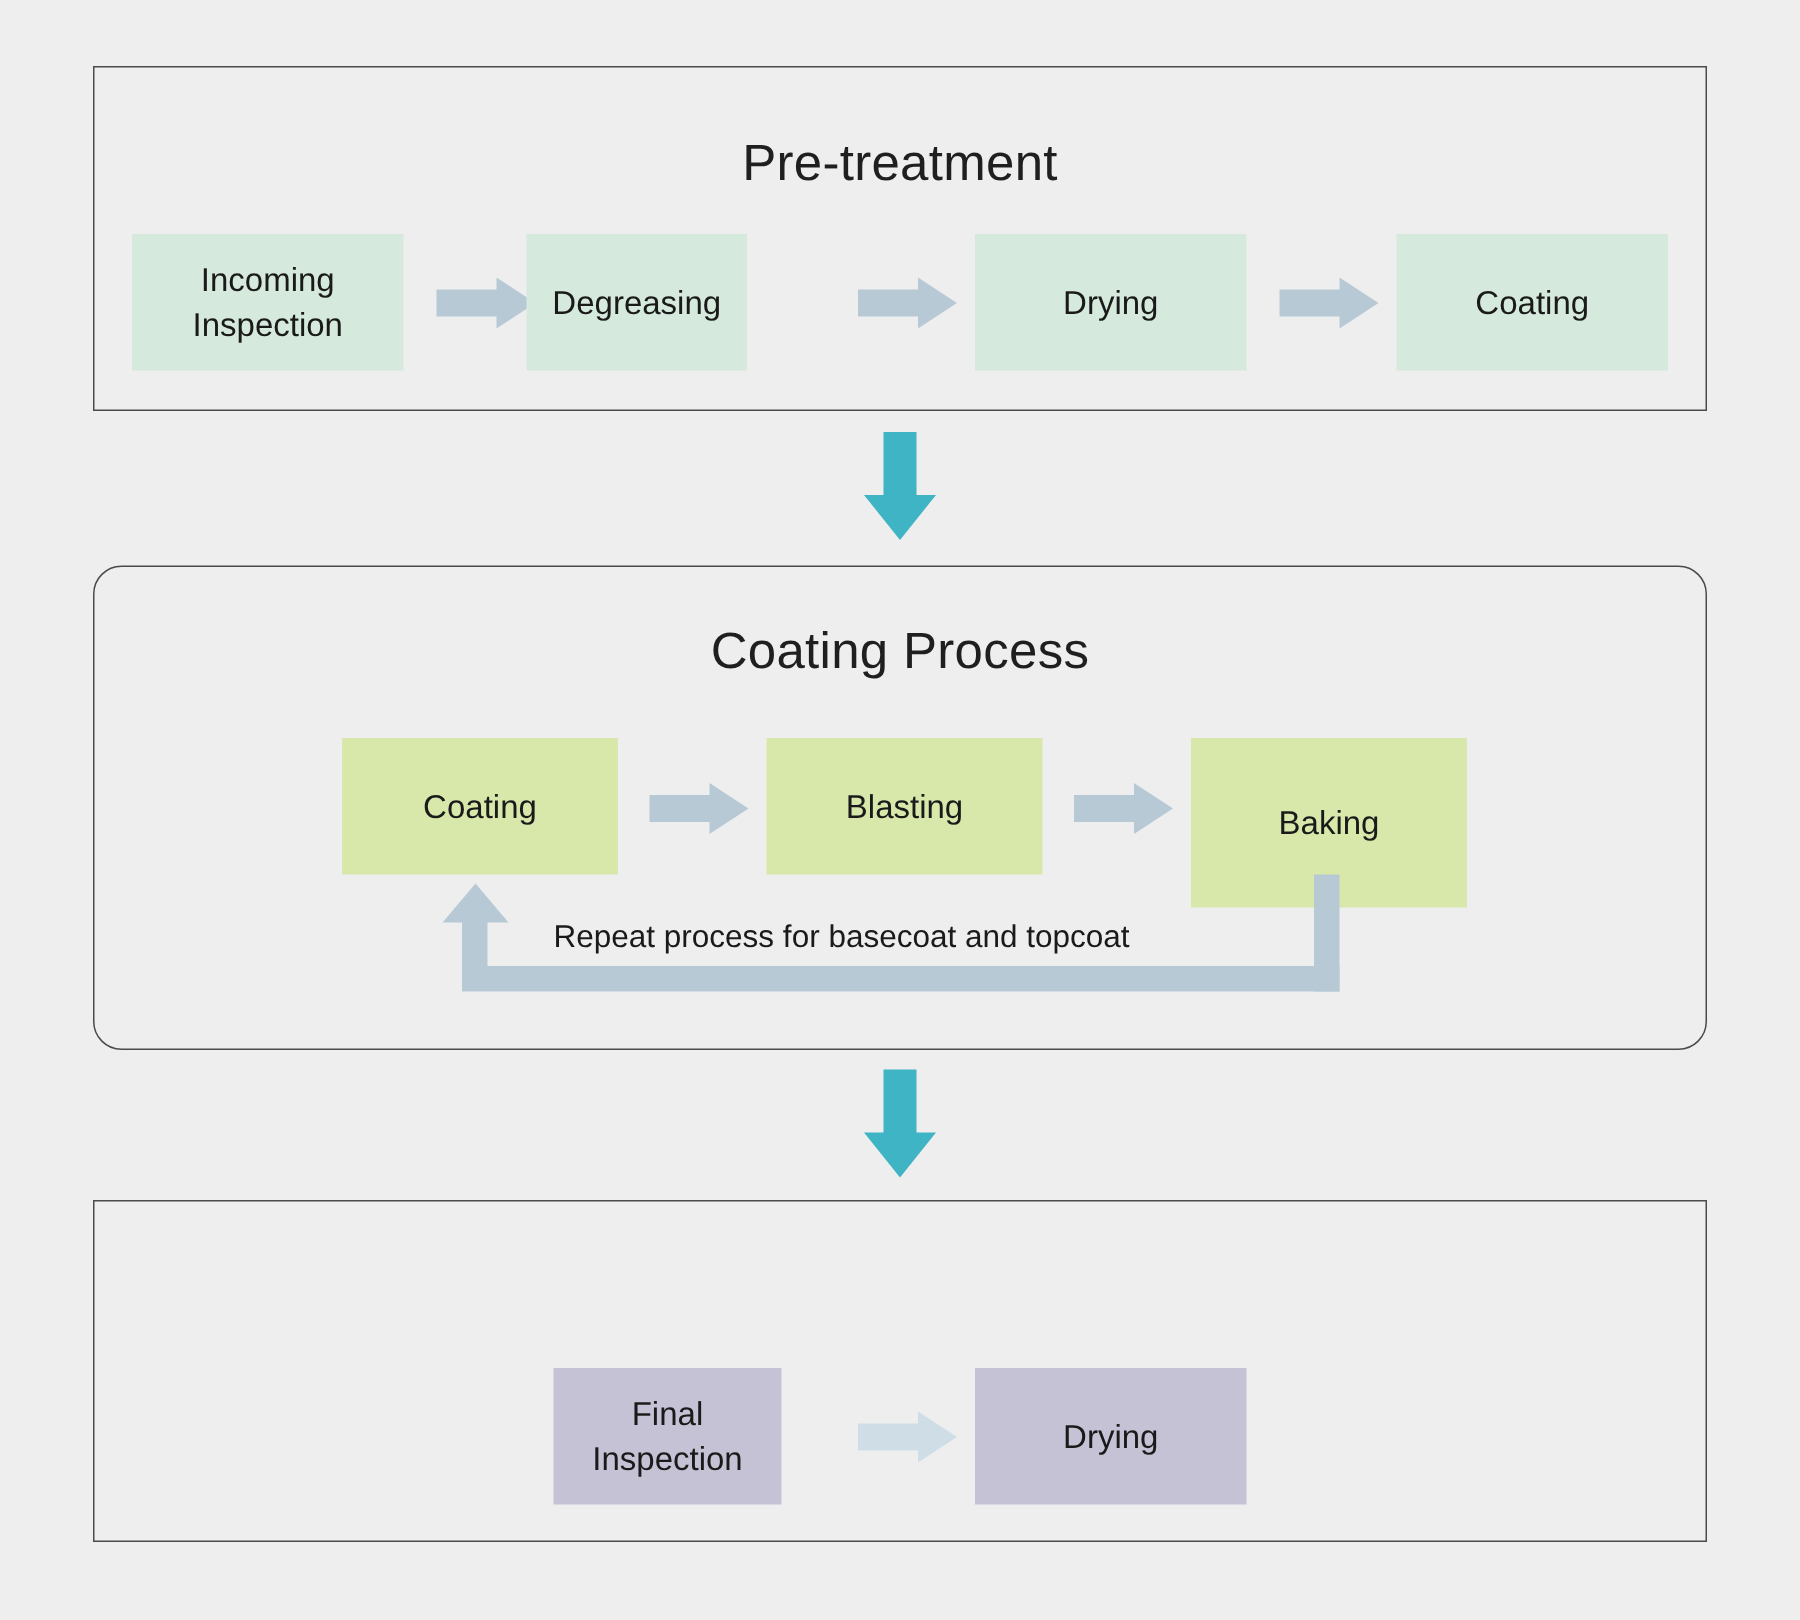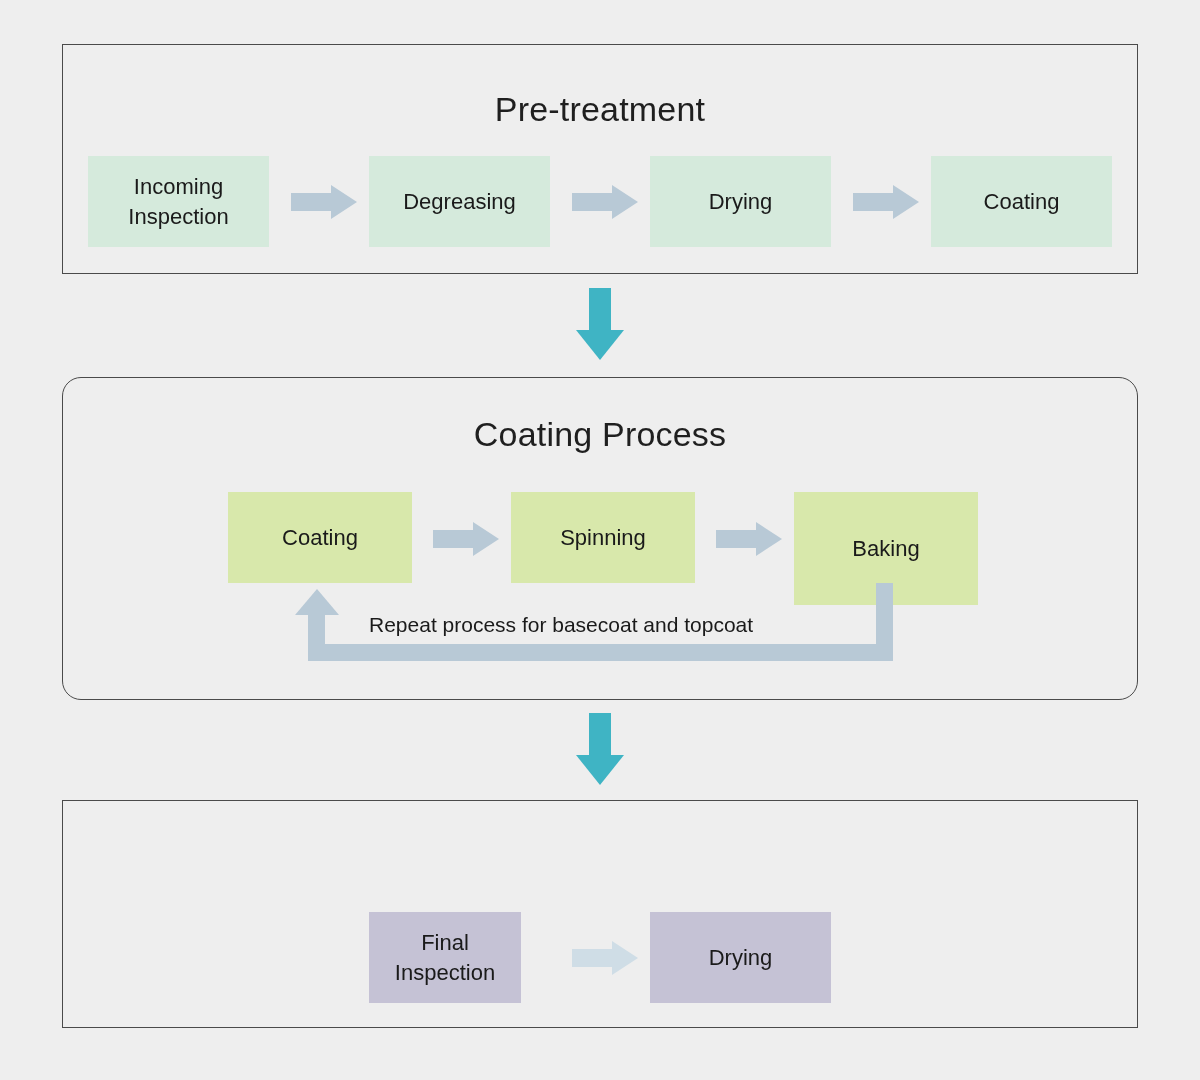--- a/index.html
+++ b/index.html
@@ -102,21 +102,21 @@
         <span>Incoming</span><br>
         <span>Inspection</span>
       </span>
     </div>
 
     <div class="harrow" style="left:228px; top:134px; width:66px; height:45px;">
       <div class="shaft" style="width:42px; background:#b8c9d6;"></div>
       <div class="head" style="border-left:26px solid #b8c9d6;"></div>
     </div>
 
-    <div class="node green" style="left:306px; top:111px; width:181px; height:91px;">
+    <div class="node green" style="left:288px; top:111px; width:147px; height:91px;">
       <span>Degreasing</span>
     </div>
 
     <div class="harrow" style="left:509px; top:134px; width:66px; height:45px;">
       <div class="shaft" style="width:42px; background:#b8c9d6;"></div>
       <div class="head" style="border-left:26px solid #b8c9d6;"></div>
     </div>
 
     <div class="node green" style="left:587px; top:111px; width:181px; height:91px;">
       <span>Drying</span>
@@ -143,21 +143,21 @@
     <div class="node lime" style="left:165px; top:114px; width:184px; height:91px;justify-content:center;">
       <span>Coating</span>
     </div>
 
     <div class="harrow" style="left:370px; top:138px; width:66px; height:45px;">
       <div class="shaft" style="width:42px; background:#b8c9d6;"></div>
       <div class="head" style="border-left:26px solid #b8c9d6;"></div>
     </div>
 
     <div class="node lime" style="left:448px; top:114px; width:184px; height:91px;">
-      <span>Spinning</span>
+      <span>Blasting</span>
     </div>
 
     <div class="harrow" style="left:653px; top:138px; width:66px; height:45px;">
       <div class="shaft" style="width:42px; background:#b8c9d6;"></div>
       <div class="head" style="border-left:26px solid #b8c9d6;"></div>
     </div>
 
     <div class="node lime" style="left:731px; top:114px; width:184px; height:113px;">
       <span>Baking</span>
     </div>

